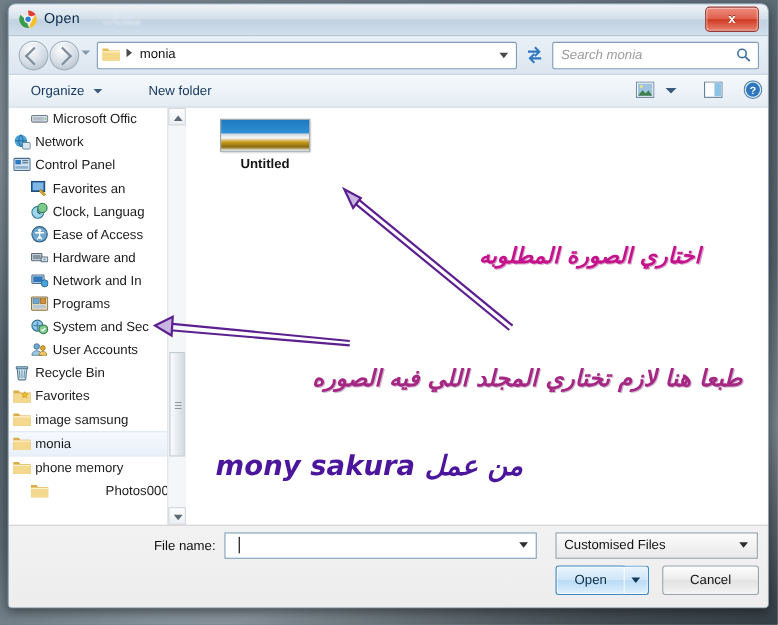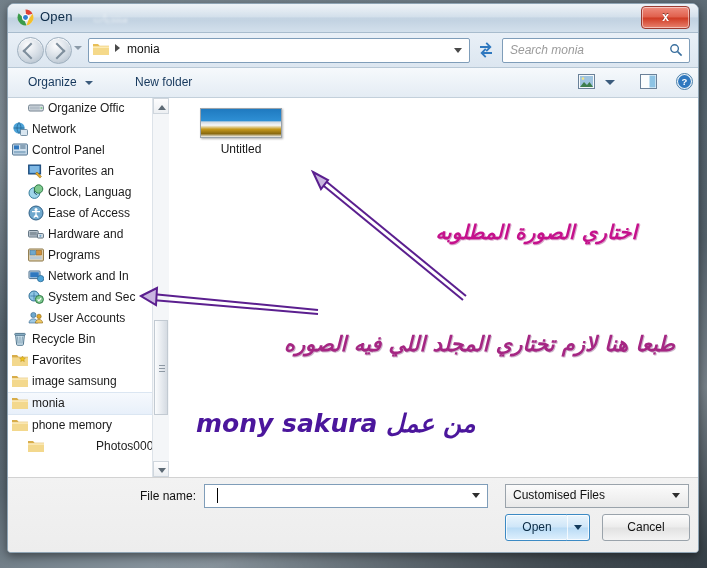--- a/index.html
+++ b/index.html
@@ -114,21 +114,21 @@
     border-left:4px solid transparent;border-right:4px solid transparent;}
   .vs-btn.up i{border-bottom:5px solid #5d6a75;}
   .vs-btn.down i{border-top:5px solid #5d6a75;}
   .vs-thumb{position:absolute;left:1px;width:14px;
     background:linear-gradient(to right,#fbfcfd,#e6eaef 55%,#d5dbe2);
     border:1px solid #c2cad2;box-sizing:border-box;cursor:pointer;}
   .vs-grip{position:absolute;left:4px;top:50%;margin-top:-3px;width:6px;height:7px;
     background:repeating-linear-gradient(to bottom,#8d98a3 0 1px,transparent 1px 3px);}
 
   
-  .files{position:absolute;left:161px;top:0;right:0;height:379px;background:#fff;}
+  .files{position:absolute;left:161px;top:0;right:0;height:379px;background:#fff;font-weight:bold;}
   .file-item{position:absolute;text-align:center;cursor:pointer;width:96px;}
   .thumb{width:80px;height:28px;margin:0 auto;border:1px solid #9aa3ab;
     background:linear-gradient(to bottom,#1f7ac0 0%,#2e8fd4 42%,#cfd7df 46%,#f6f8fa 58%,#c79a1c 72%,#8a6a10 88%,#f2f4f6 100%);
     box-shadow:1px 1px 2px rgba(0,0,0,.3);}
   .file-label{margin-top:4px;font-size:12px;color:#161616;}
 
   
   .footer{position:relative;height:104px;
     background:linear-gradient(to bottom,#f2f2f2,#ebebeb);border-top:1px solid #d2d2d2;}
   .fn-label{position:absolute;left:132px;top:11px;font-size:12px;color:#111;}
@@ -268,21 +268,21 @@
 
     <div class="content">
 
       <div class="tree" id="tree">
           <div class="tnode">
             <span class="ico" style="left: 20px;"><svg viewBox="0 0 16 16" width="16" height="16">
                 <rect x=".6" y="5" width="14.8" height="6" rx="1.4" fill="#d9dee4" stroke="#70808e"></rect>
                 <rect x="1.8" y="6.4" width="10" height="3.2" fill="#b3bec8"></rect>
                 <circle cx="13.4" cy="8" r="1" fill="#7ec98f"></circle>
               </svg></span>
-            <span class="lbl" style="left: 40px;">Organize Offic</span>
+            <span class="lbl" style="left: 40px;">Microsoft Offic</span>
           </div>
           <div class="tnode">
             <span class="ico" style="left: 4px;"><svg viewBox="0 0 16 16" width="16" height="16">
                 <circle cx="7" cy="7" r="5.6" fill="#4da3d8"></circle>
                 <path d="M1.6 7h10.8M7 1.4c2.6 3.6 2.6 7.6 0 11.2M7 1.4C4.4 5 4.4 9 7 12.6" stroke="#1d5e8c" fill="none" stroke-width=".7"></path>
                 <rect x="8.5" y="8.5" width="7" height="6" rx="1" fill="#d9e6f0" stroke="#5a7a92" stroke-width=".8"></rect>
               </svg></span>
             <span class="lbl" style="left: 24px;">Network</span>
           </div>
           <div class="tnode">
@@ -323,34 +323,34 @@
             <span class="ico" style="left: 20px;"><svg viewBox="0 0 16 16" width="16" height="16">
                 <rect x=".6" y="4.5" width="9.5" height="6.5" rx=".8" fill="#c9d4dd" stroke="#5a6c7b"></rect>
                 <rect x="1.8" y="5.8" width="7" height="3.8" fill="#86949f"></rect>
                 <rect x="9.4" y="7.6" width="6" height="4.4" rx=".8" fill="#e2e8ee" stroke="#5a6c7b"></rect>
                 <circle cx="12.4" cy="9.8" r="1.1" fill="#6fa8cd"></circle>
               </svg></span>
             <span class="lbl" style="left: 40px;">Hardware and </span>
           </div>
           <div class="tnode">
             <span class="ico" style="left: 20px;"><svg viewBox="0 0 16 16" width="16" height="16">
+                <rect x="1" y="3" width="11" height="7.6" rx=".8" fill="#d7e4ef" stroke="#4a6e8c"></rect>
+                <rect x="2.2" y="4.2" width="8.6" height="5.2" fill="#2f78bf"></rect>
+                <circle cx="12.6" cy="10.6" r="3.2" fill="#4da3d8" stroke="#1d5e8c" stroke-width=".7"></circle>
+              </svg></span>
+            <span class="lbl" style="left: 40px;">Network and In</span>
+          </div>
+          <div class="tnode">
+            <span class="ico" style="left: 20px;"><svg viewBox="0 0 16 16" width="16" height="16">
                 <rect x=".6" y="2" width="14.8" height="12" rx="1" fill="#e8d9b8" stroke="#8a7443"></rect>
                 <rect x="2" y="3.4" width="5.6" height="4.6" fill="#6fa8cd" stroke="#3a6e96" stroke-width=".5"></rect>
                 <rect x="8.6" y="3.4" width="5" height="4.6" fill="#d08f3c" stroke="#8a5a10" stroke-width=".5"></rect>
                 <rect x="2" y="9.2" width="11.6" height="3.2" fill="#b8c9d6"></rect>
               </svg></span>
             <span class="lbl" style="left: 40px;">Programs</span>
-          </div>
-          <div class="tnode">
-            <span class="ico" style="left: 20px;"><svg viewBox="0 0 16 16" width="16" height="16">
-                <rect x="1" y="3" width="11" height="7.6" rx=".8" fill="#d7e4ef" stroke="#4a6e8c"></rect>
-                <rect x="2.2" y="4.2" width="8.6" height="5.2" fill="#2f78bf"></rect>
-                <circle cx="12.6" cy="10.6" r="3.2" fill="#4da3d8" stroke="#1d5e8c" stroke-width=".7"></circle>
-              </svg></span>
-            <span class="lbl" style="left: 40px;">Network and In</span>
           </div>
           <div class="tnode">
             <span class="ico" style="left: 20px;"><svg viewBox="0 0 16 16" width="16" height="16">
                 <circle cx="6" cy="7" r="5" fill="#8fc7e6" stroke="#2f6e96"></circle>
                 <path d="M6 3.4v7.2M2.4 7h7.2" stroke="#2f6e96" stroke-width=".7"></path>
                 <circle cx="11.4" cy="10.4" r="4" fill="#7ec98f" stroke="#2f7a46"></circle>
                 <path d="M9.6 10.4l1.3 1.4 2.2-2.6" stroke="#fff" stroke-width="1.2" fill="none"></path>
               </svg></span>
             <span class="lbl" style="left: 40px;">System and Sec</span>
           </div>

